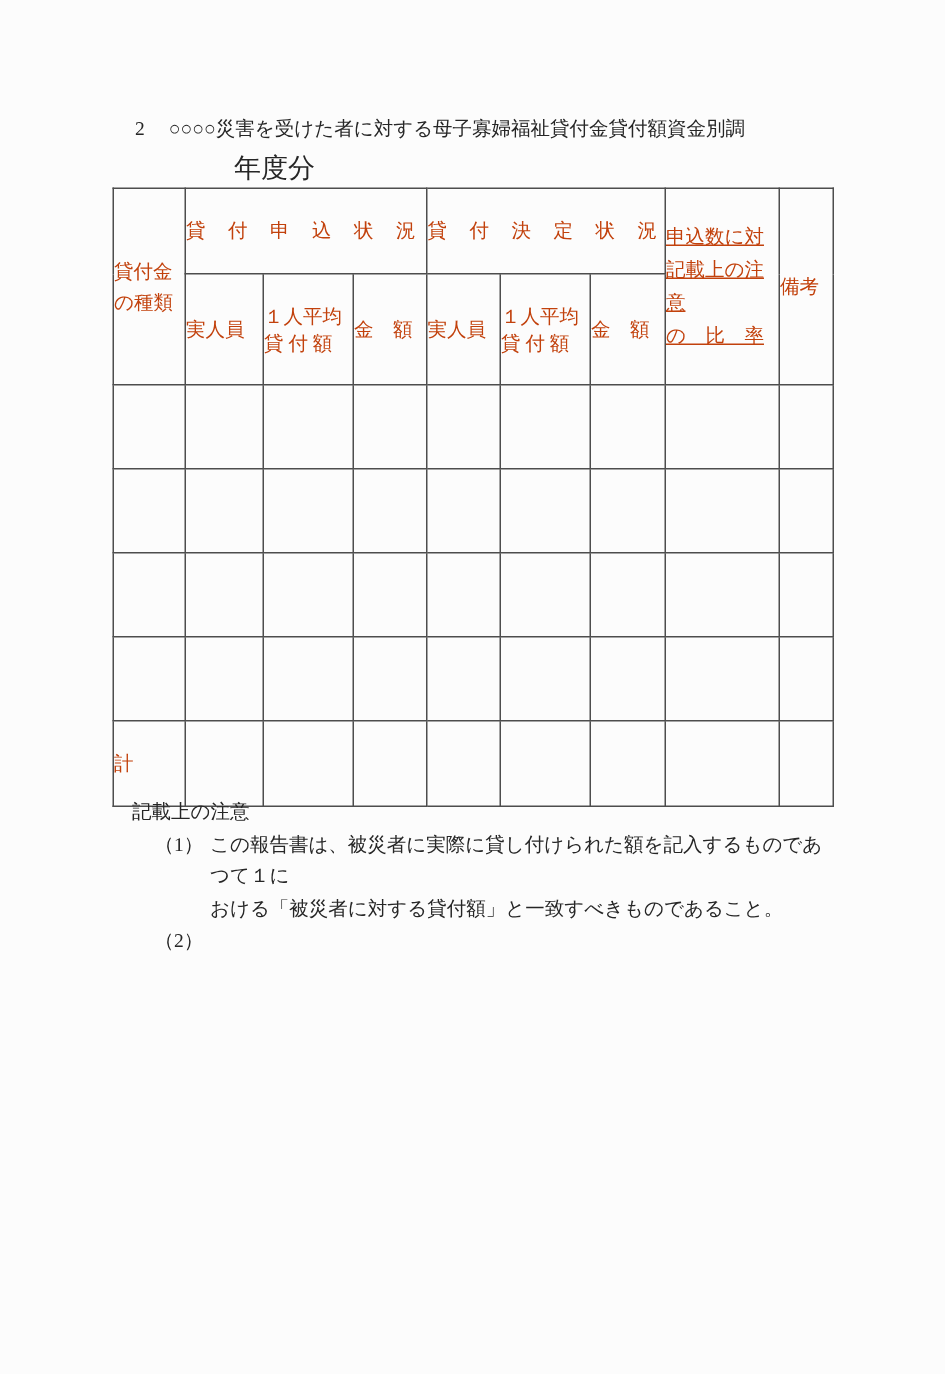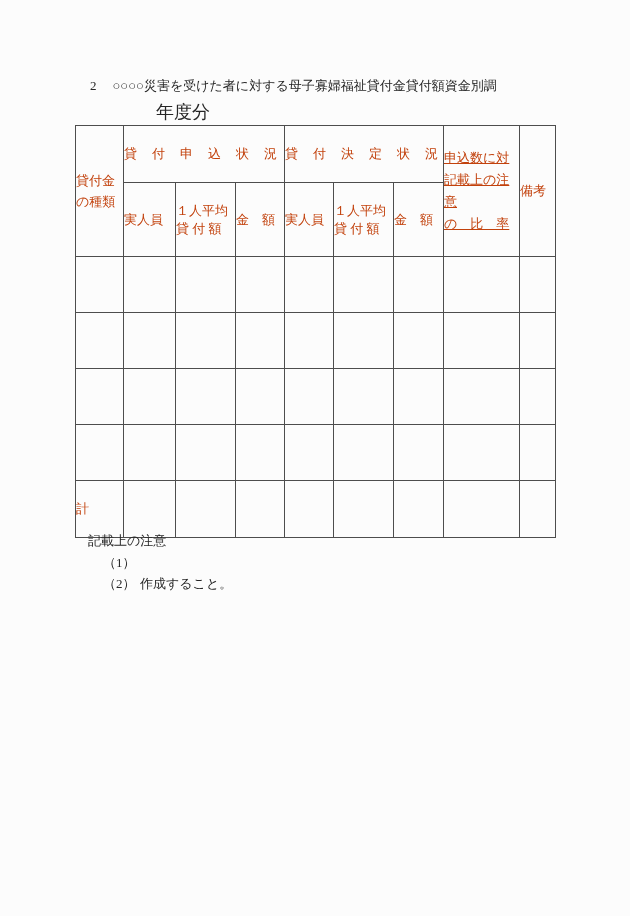--- a/index.html
+++ b/index.html
@@ -160,24 +160,25 @@
     </tr>
   </tbody>
     </table>
 
   <div class="notes">
     <div class="note-heading">記載上の注意</div>
 
     <div class="note-item">
       <div class="note-num">（1）</div>
       <div class="note-text">
+        <div>この報告書は、被災者に実際に貸し付けられた額を記入するものであつて１に</div>
+        <div>おける「被災者に対する貸付額」と一致すべきものであること。</div>
       </div>
     </div>
 
     <div class="note-item">
       <div class="note-num">（2）</div>
       <div class="note-text">
-        <div>作成すること。</div>
       </div>
     </div>
   </div>
 
 </div>
 
 </body></html>

